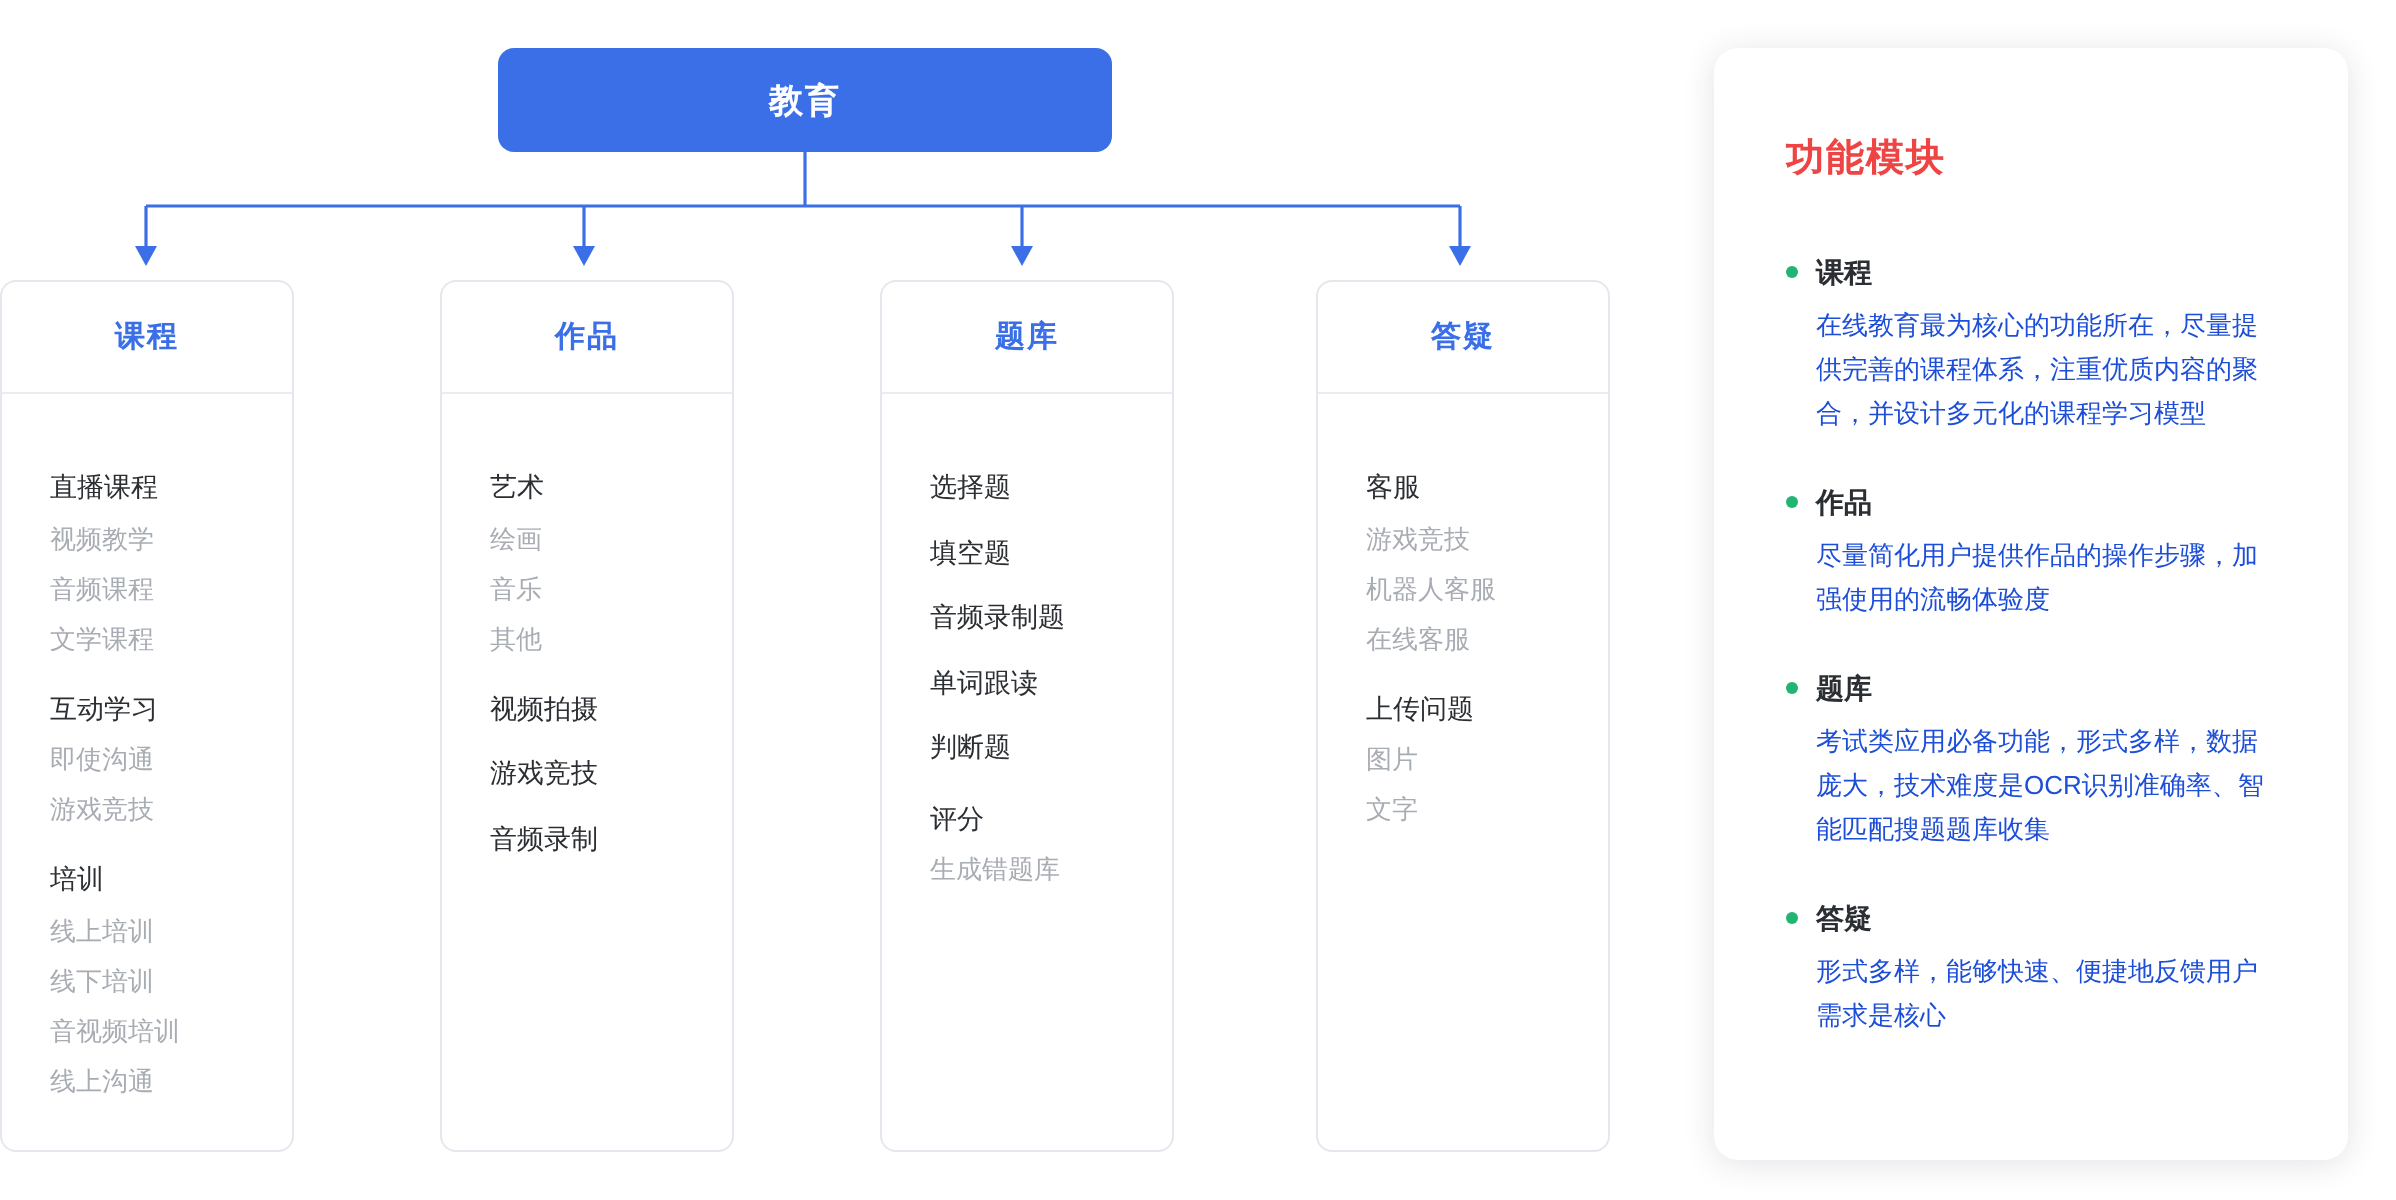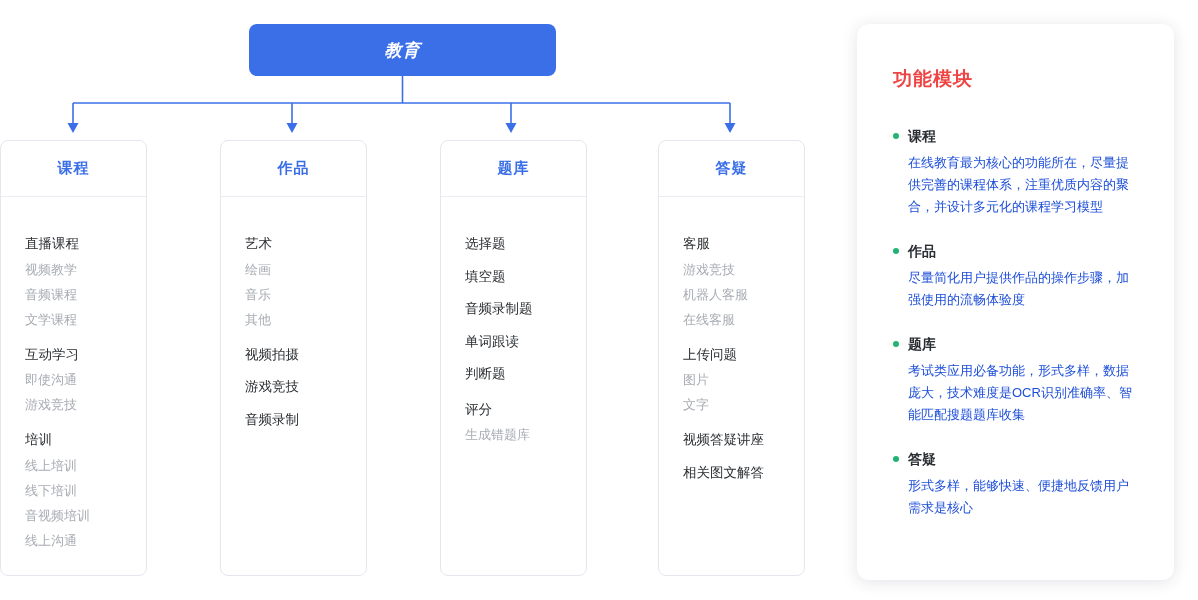--- a/index.html
+++ b/index.html
@@ -12,21 +12,21 @@
   }
   #stage { position: relative; width: 1198px; height: 600px; }
 
   
   .root-node {
     position: absolute;
     left: 249px; top: 24px;
     width: 307px; height: 52px;
     background: #3b6fe8;
     border-radius: 8px;
-    display: flex; align-items: center; justify-content: center; font-style: italic;
+    display: flex; align-items: center; justify-content: center;
   }
   .root-node .root-label {
     color: #ffffff;
     font-size: 17px;
     font-weight: bold;
     letter-spacing: 1px;
   }
 
   
   .conn-svg { position: absolute; left: 0; top: 0; width: 1198px; height: 600px; pointer-events: none; }
@@ -211,24 +211,20 @@
         <div class="g-title">客服</div>
         <div class="g-item">游戏竞技</div>
         <div class="g-item">机器人客服</div>
         <div class="g-item">在线客服</div>
       </div>
       <div class="group">
         <div class="g-title">上传问题</div>
         <div class="g-item">图片</div>
         <div class="g-item">文字</div>
       </div>
-      <div class="group">
-        <div class="g-title standalone">视频答疑讲座</div>
-        <div class="g-title">相关图文解答</div>
-      </div>
     </div>
   </div>
 
   <div class="panel">
     <div class="panel-title">功能模块</div>
 
     <div class="feature">
       <div class="feature-head">
         <span class="bullet"></span>
         <span class="feature-name">课程</span>

